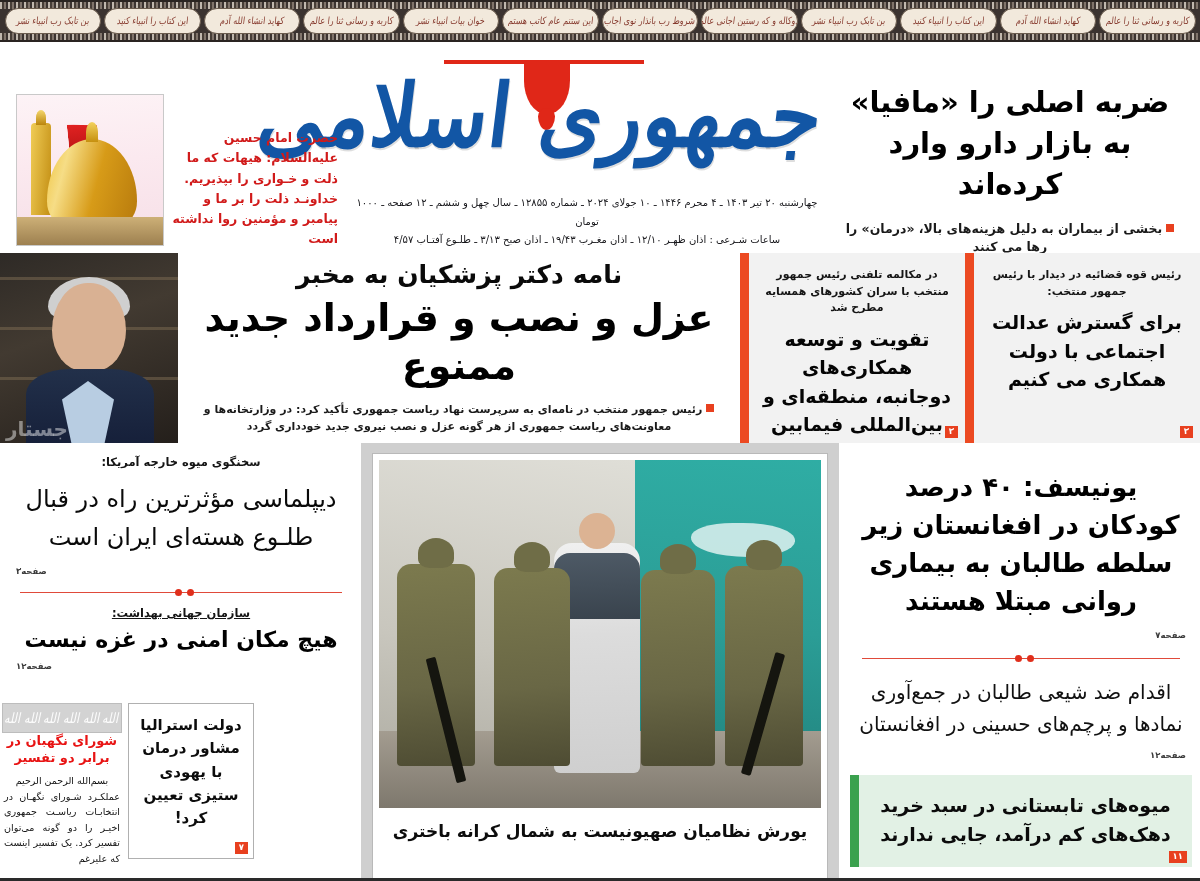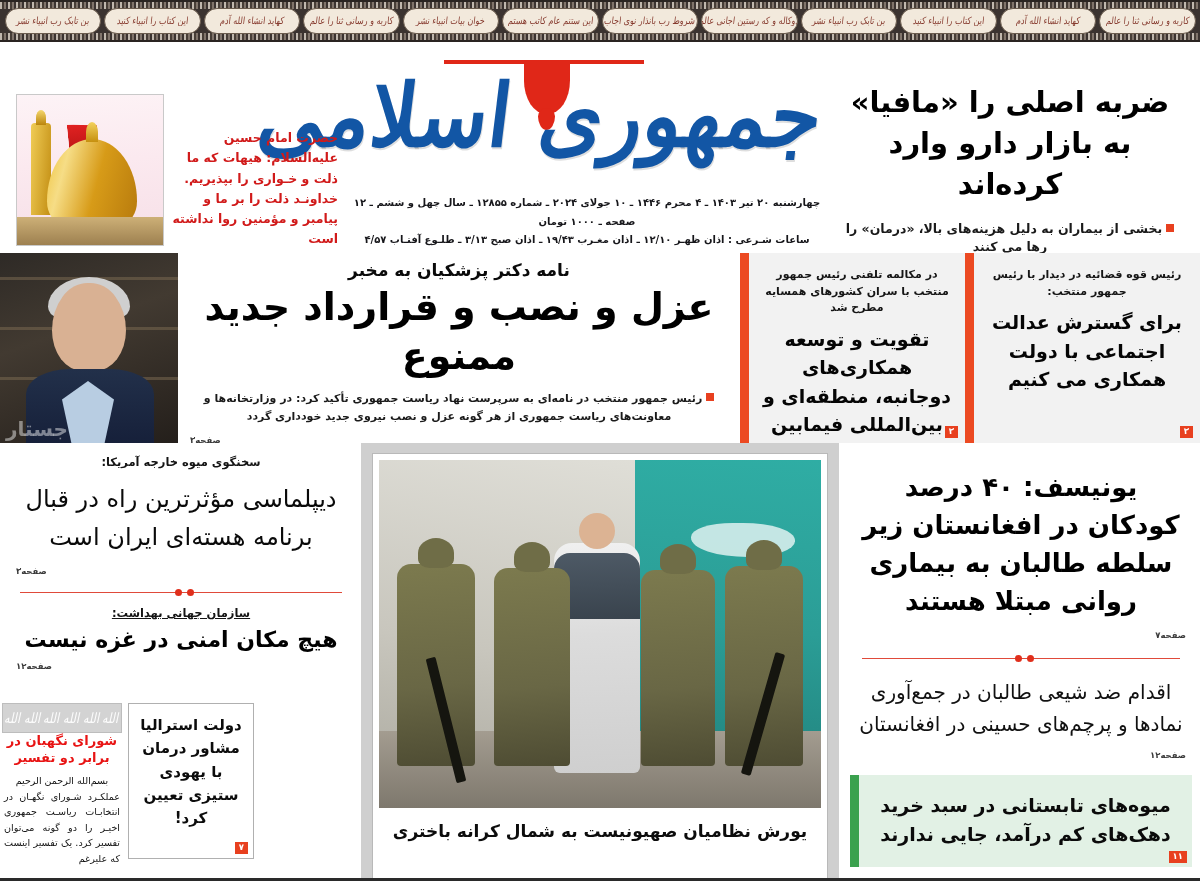--- a/index.html
+++ b/index.html
@@ -181,21 +181,21 @@
   }
 
   .dateline {
     position: absolute;
     top: 152px; left: 352px;
     width: 470px;
     text-align: center;
     font-size: 10px;
     color: #16161a;
     line-height: 1.85;
-    font-weight: bold;
+    font-weight: normal;
   }
 
   
   .quote-block {
     position: absolute;
     top: 52px; left: 8px;
     width: 330px;
     height: 152px;
   }
   .dome-frame {
@@ -314,21 +314,21 @@
   .r2-main {
     position: absolute;
     top: 0; left: 178px;
     width: 562px;
     height: 190px;
     background: #fff;
     text-align: center;
     padding-top: 6px;
   }
   .r2-main .kicker {
-    font-size: 17px;
+    font-size: 25px;
     font-weight: bold;
     color: #0a0a0a;
     line-height: 1.3;
   }
   .r2-main .hd {
     font-size: 38px;
     font-weight: bold;
     color: #000;
     line-height: 1.28;
     letter-spacing: -1px;
@@ -876,21 +876,21 @@
           <div class="rifle r2g"></div>
         </div>
         <div class="caption">یورش نظامیان صهیونیست به شمال کرانه باختری</div>
         <span class="pagebadge photo-badge">۱۲</span>
       </div>
     </div>
 
     <div class="col-right">
       <div class="cr-top">
         <div class="kicker">سخنگوی میوه خارجه آمریکا:</div>
-        <div class="hd">دیپلماسی مؤثرترین راه در قبال برنامه هسته‌ای ایران است</div>
+        <div class="hd">دیپلماسی مؤثرترین راه در قبال طلـوع هسته‌ای ایران است</div>
       </div>
       <div class="cr-badge-row">
         <span class="pagenote">صفحه۳</span>
       </div>
 
       <div class="divider" style="margin:8px 20px 6px 20px;">
         <div class="ln"></div>
           <div class="dot d1"></div>
           <div class="dot d2"></div>
       </div>

